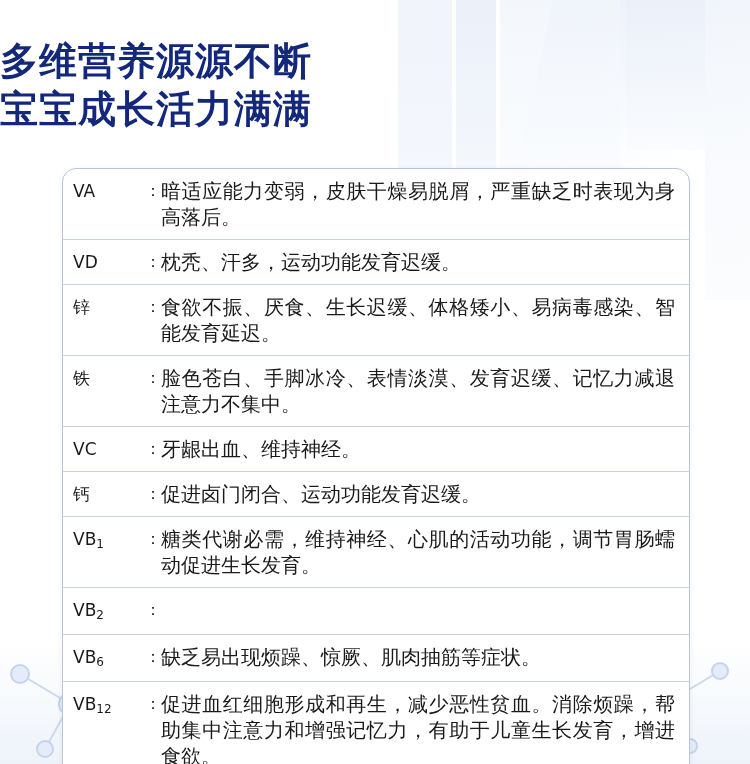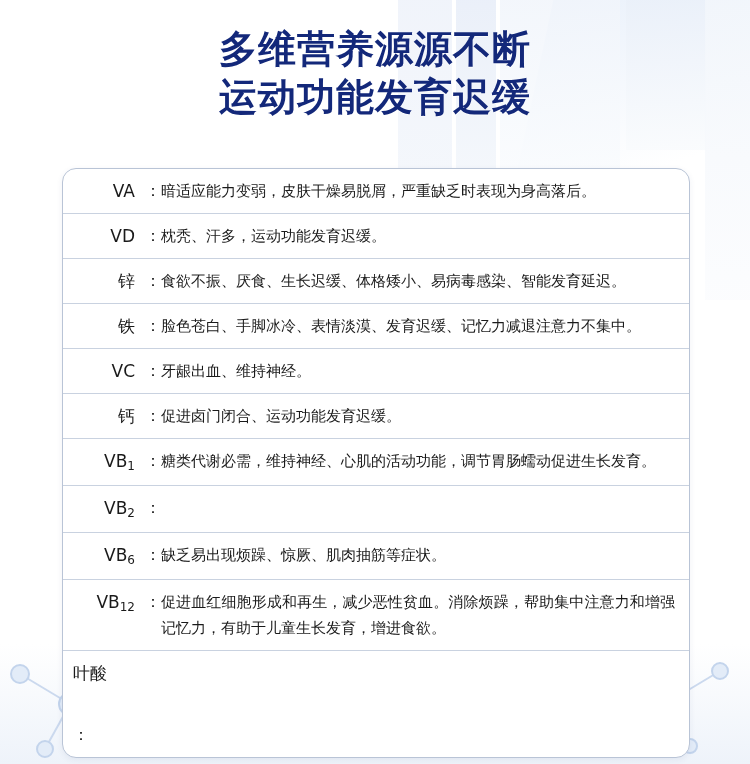--- a/index.html
+++ b/index.html
@@ -56,24 +56,24 @@
     position: absolute;
     stroke: #cbd9ee;
     stroke-width: 2;
     fill: none;
   }
   .mol circle { fill: #e3ecf8; stroke: #c3d4ec; stroke-width: 2; }
 
   
   .heading {
     position: absolute;
-    top: 25px;
+    top: 37px;
     left: 0;
     width: 750px;
-    text-align: center;
+    text-align: left;
     color: #13287a;
     font-weight: bold;
     font-size: 38px;
     line-height: 48px;
     letter-spacing: 1px;
     text-shadow: 0 1px 0 rgba(255,255,255,.7);
   }
   .heading .line { display: block; }
 
   
@@ -90,21 +90,20 @@
   }
   .row {
     display: flex;
     align-items: flex-start;
     border-bottom: 1px solid #c9d2e0;
     padding: 9px 14px 9px 10px;
   }
   .row:last-child { border-bottom: none; flex-direction: column; }
   .label {
     flex: 0 0 62px;
-    text-align: right;
     padding-right: 10px;
     color: #1a1a1a;
     font-size: 17px;
     line-height: 26px;
     white-space: nowrap;
     font-family: "DejaVu Sans", "Liberation Sans", sans-serif;
   }
   .label .sub {
     font-size: 12px;
     vertical-align: baseline;
@@ -114,21 +113,21 @@
   .colon {
     flex: 0 0 14px;
     color: #1a1a1a;
     font-size: 16px;
     line-height: 26px;
     text-align: center;
   }
   .desc {
     flex: 1 1 auto;
     color: #1a1a1a;
-    font-size: 15px;
+    font-size: 20px;
     line-height: 26px;
     text-align: justify;
   }
 </style>
 </head>
 <body>
 
 <div class="bg-layer">
   <div class="bg-diag"></div>
   <div class="bg-band b1"></div>
@@ -158,21 +157,21 @@
     <line x1="35" y1="40" x2="5" y2="80"></line>
     <circle cx="140" cy="25" r="8"></circle>
     <circle cx="90" cy="55" r="10"></circle>
     <circle cx="110" cy="100" r="7"></circle>
     <circle cx="35" cy="40" r="9"></circle>
   </svg>
 </div>
 
 <div class="heading">
   <span class="line">多维营养源源不断</span>
-  <span class="line">运动功能发育迟缓</span>
+  <span class="line">宝宝成长活力满满</span>
 </div>
 
 <div class="card">
 
   <div class="row">
     <div class="label"><span>VA</span></div>
     <div class="colon">：</div>
     <div class="desc">暗适应能力变弱，皮肤干燥易脱屑，严重缺乏时表现为身高落后。</div>
   </div>
 

